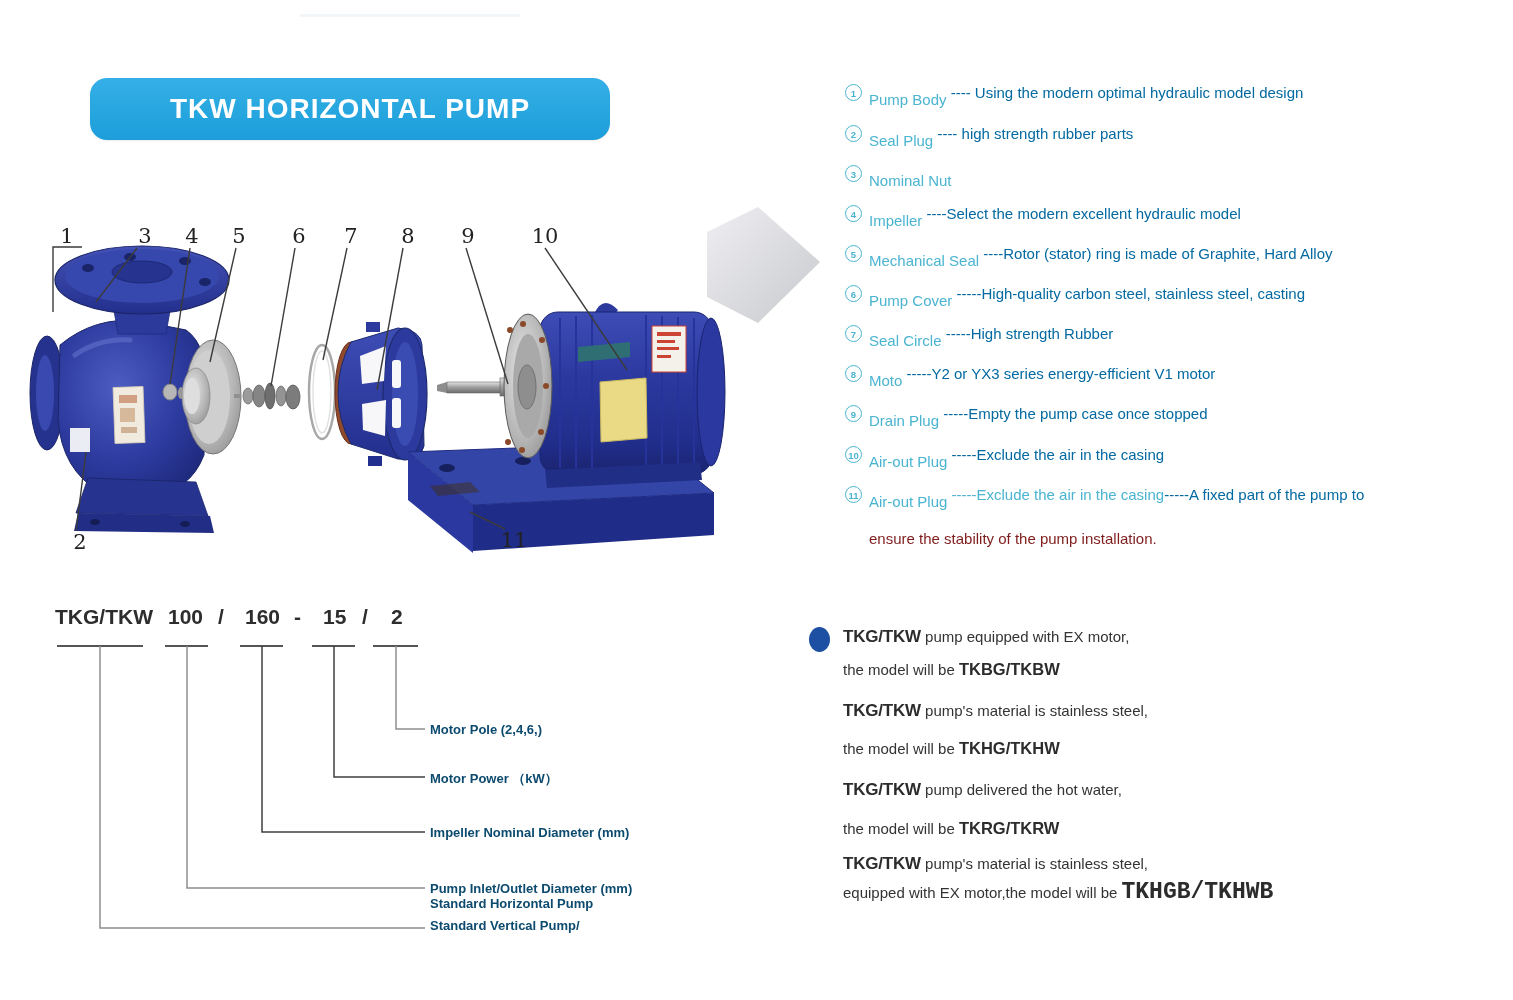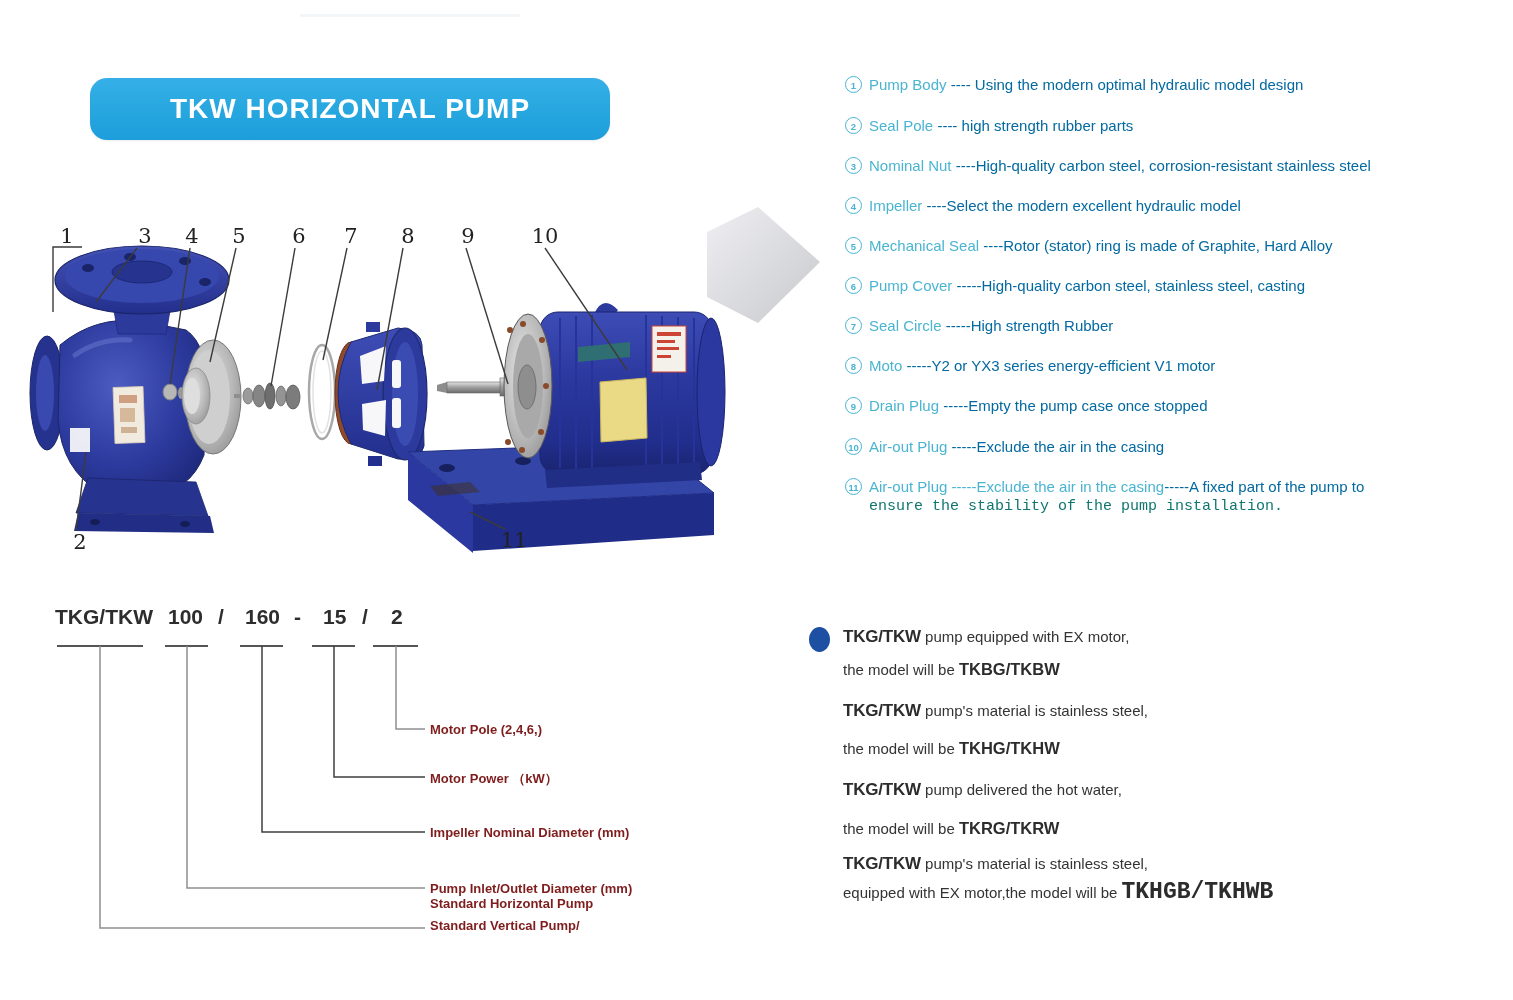--- a/index.html
+++ b/index.html
@@ -21,34 +21,34 @@
   }
   .topline{left:300px;top:14px;width:220px;height:3px;background:#f3f6f8;}
   
   .parts-list{left:845px;top:0;width:668px;height:560px;}
   .part-item{position:absolute;left:0;display:flex;align-items:center;white-space:pre;font-size:15px;}
   .pnum{
     flex:0 0 auto;width:17px;height:17px;border:1px solid #49b4d1;border-radius:50%;
     color:#49b4d1;font-size:9.5px;line-height:17px;text-align:center;margin-right:7px;
     box-sizing:border-box;font-weight:bold;
   }
-  .plabel{color:#4ab4d1;white-space:pre;}
+  .plabel{color:#4ab4d1;white-space:pre;margin-top:15px;}
   .pdesc{color:#0369a1;white-space:pre;}
   .pcyan{color:#4ab4d1;white-space:pre;}
   .part-item.multi{display:block;white-space:normal;}
   .part-item.multi .row{display:flex;align-items:center;white-space:pre;}
-  .part-item.multi .row2{padding-left:24px;margin-top:3px;white-space:pre;color:#0f766e;font-family:Liberation Mono, monospace;}
+  .part-item.multi .row2{padding-left:24px;margin-top:20px;white-space:pre;color:#7f1d1d;}
   .bullet{left:809px;top:627px;width:21px;height:25px;border-radius:50%;background:#1d4fa3;}
   .vline{position:absolute;left:843px;white-space:pre;font-size:15px;color:#333;}
   .vhead{font-weight:bold;font-size:17px;color:#2c2c2c;letter-spacing:-0.2px;}
   .vcode{font-weight:bold;font-size:16.5px;color:#2c2c2c;}
   .vcode.big{font-size:23px;font-family:Liberation Mono, monospace;}
   
   .mc-token{position:absolute;font-size:21px;font-weight:bold;color:#2d2d2d;white-space:pre;}
-  .mc-label{position:absolute;font-size:13px;font-weight:bold;color:#7f1d1d;white-space:pre;}
+  .mc-label{position:absolute;font-size:13px;font-weight:bold;color:#0c4a6e;white-space:pre;}
   
   svg.layer{position:absolute;left:0;top:0;}
   text.callout{font-family:"DejaVu Serif","Liberation Serif",serif;font-size:21px;fill:#222;}
 </style>
 </head>
 <body>
 
 <div class="abs topline"></div>
 
 <svg class="layer" width="1513" height="1000" viewBox="0 0 1513 1000">
@@ -260,24 +260,24 @@
 
 <div class="abs banner">
   <span>TKW HORIZONTAL PUMP</span>
 </div>
 
 <div class="abs parts-list">
   <div class="part-item" style="top:76px">
     <span class="pnum">1</span><span class="plabel">Pump Body</span><span class="pdesc"> ---- Using the modern optimal hydraulic model design</span>
   </div>
   <div class="part-item" style="top:117px">
-    <span class="pnum">2</span><span class="plabel">Seal Pole</span><span class="pdesc"> ---- high strength rubber parts</span>
+    <span class="pnum">2</span><span class="plabel">Seal Plug</span><span class="pdesc"> ---- high strength rubber parts</span>
   </div>
   <div class="part-item" style="top:157px">
-    <span class="pnum">3</span><span class="plabel">Nominal Nut</span><span class="pdesc"> ----High-quality carbon steel, corrosion-resistant stainless steel</span>
+    <span class="pnum">3</span><span class="plabel">Nominal Nut</span>
   </div>
   <div class="part-item" style="top:197px">
     <span class="pnum">4</span><span class="plabel">Impeller</span><span class="pdesc"> ----Select the modern excellent hydraulic model</span>
   </div>
   <div class="part-item" style="top:237px">
     <span class="pnum">5</span><span class="plabel">Mechanical Seal</span><span class="pdesc"> ----Rotor (stator) ring is made of Graphite, Hard Alloy</span>
   </div>
   <div class="part-item" style="top:277px">
     <span class="pnum">6</span><span class="plabel">Pump Cover</span><span class="pdesc"> -----High-quality carbon steel, stainless steel, casting</span>
   </div>

